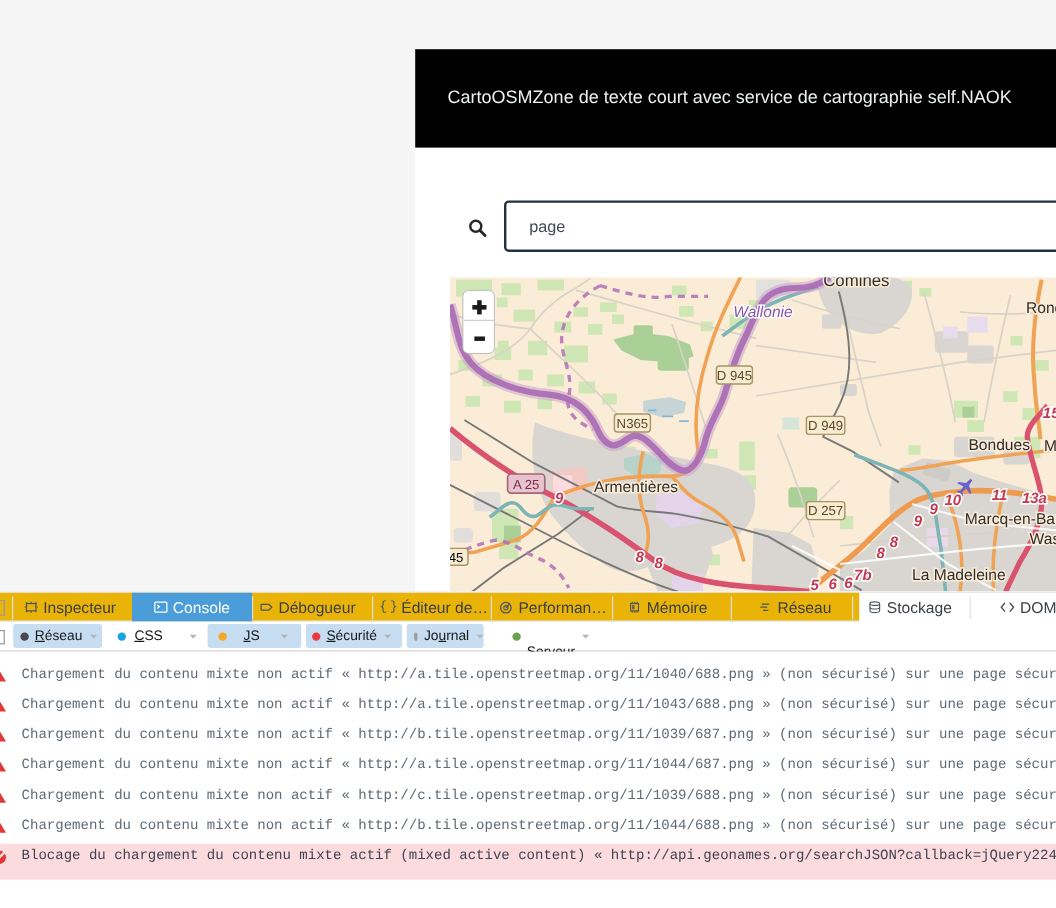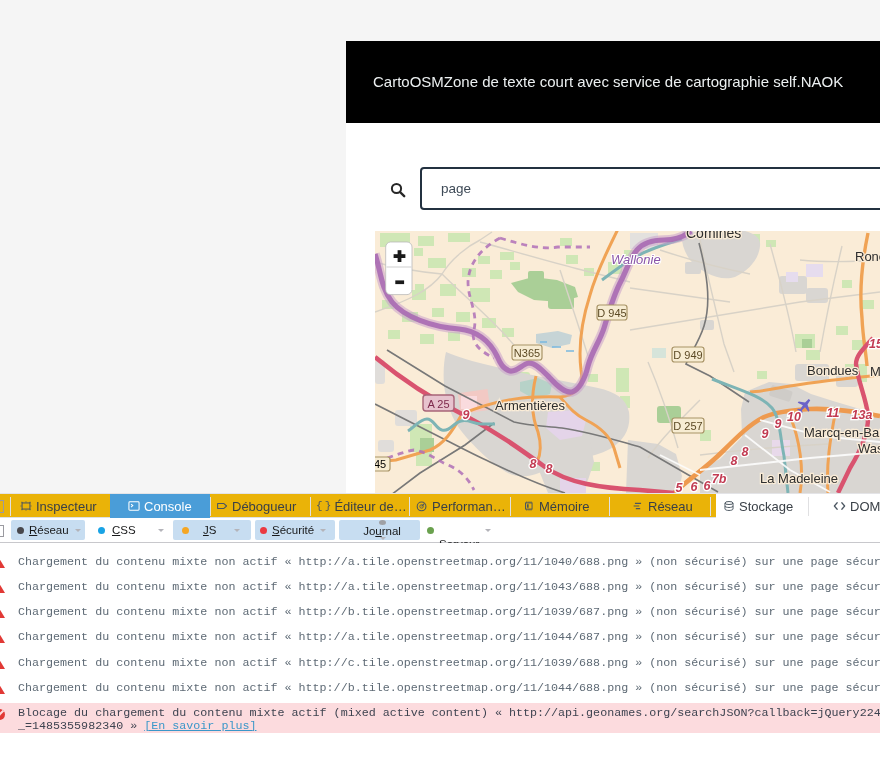--- a/index.html
+++ b/index.html
@@ -371,21 +371,21 @@
     <div class="fbtn on" style="left:173px;width:78px;">
         <span class="dot" style="background:#f5a623;margin-left:9px;"></span>
         <span style="margin-left:14px;"><u>J</u>S</span>
         <span class="farrow" style="margin-left:18px;"></span>
       </div>
     <div class="fbtn on" style="left:255px;width:80px;">
         <span class="dot" style="background:#eb3941;margin-left:5px;"></span>
         <span style="margin-left:5px;"><u>S</u>écurité</span>
         <span class="farrow"></span>
       </div>
-    <div class="fbtn on" style="left:339px;width:81px;flex-direction:column;">
+    <div class="fbtn on" style="left:339px;width:64px;">
         <span class="dot" style="background:#9fa0a4;margin-left:6px;"></span>
         <span style="margin-left:5px;">Jo<u>u</u>rnal</span>
         <span class="farrow"></span>
       </div>
     <div class="fbtn" style="left:422px;width:78px;">
         <span class="dot" style="background:#6aa14e;margin-left:5px;"></span>
         <span style="margin-left:5px;margin-top:28px;">Ser<u>v</u>eur</span>
         <span class="farrow"></span>
       </div>
   </div>
@@ -410,16 +410,15 @@
         <span class="wtri"></span>
         <span class="msg">Chargement du contenu mixte non actif «&nbsp;http://c.tile.openstreetmap.org/11/1039/688.png&nbsp;» (non sécurisé) sur une page sécurisée</span>
       </div>
     <div class="crow" style="top:132.7px;">
         <span class="wtri"></span>
         <span class="msg">Chargement du contenu mixte non actif «&nbsp;http://b.tile.openstreetmap.org/11/1044/688.png&nbsp;» (non sécurisé) sur une page sécurisée</span>
       </div>
     <div class="blockrow">
         <span class="noicon"></span>
         <span class="l1">Blocage du chargement du contenu mixte actif (mixed active content) «&nbsp;http://api.geonames.org/searchJSON?callback=jQuery2240891</span>
-        <span class="l2">_=1485355982340 » <span class="lien">[En savoir plus]</span></span>
       </div>
   </div>
 </div>
 
 </body></html>

